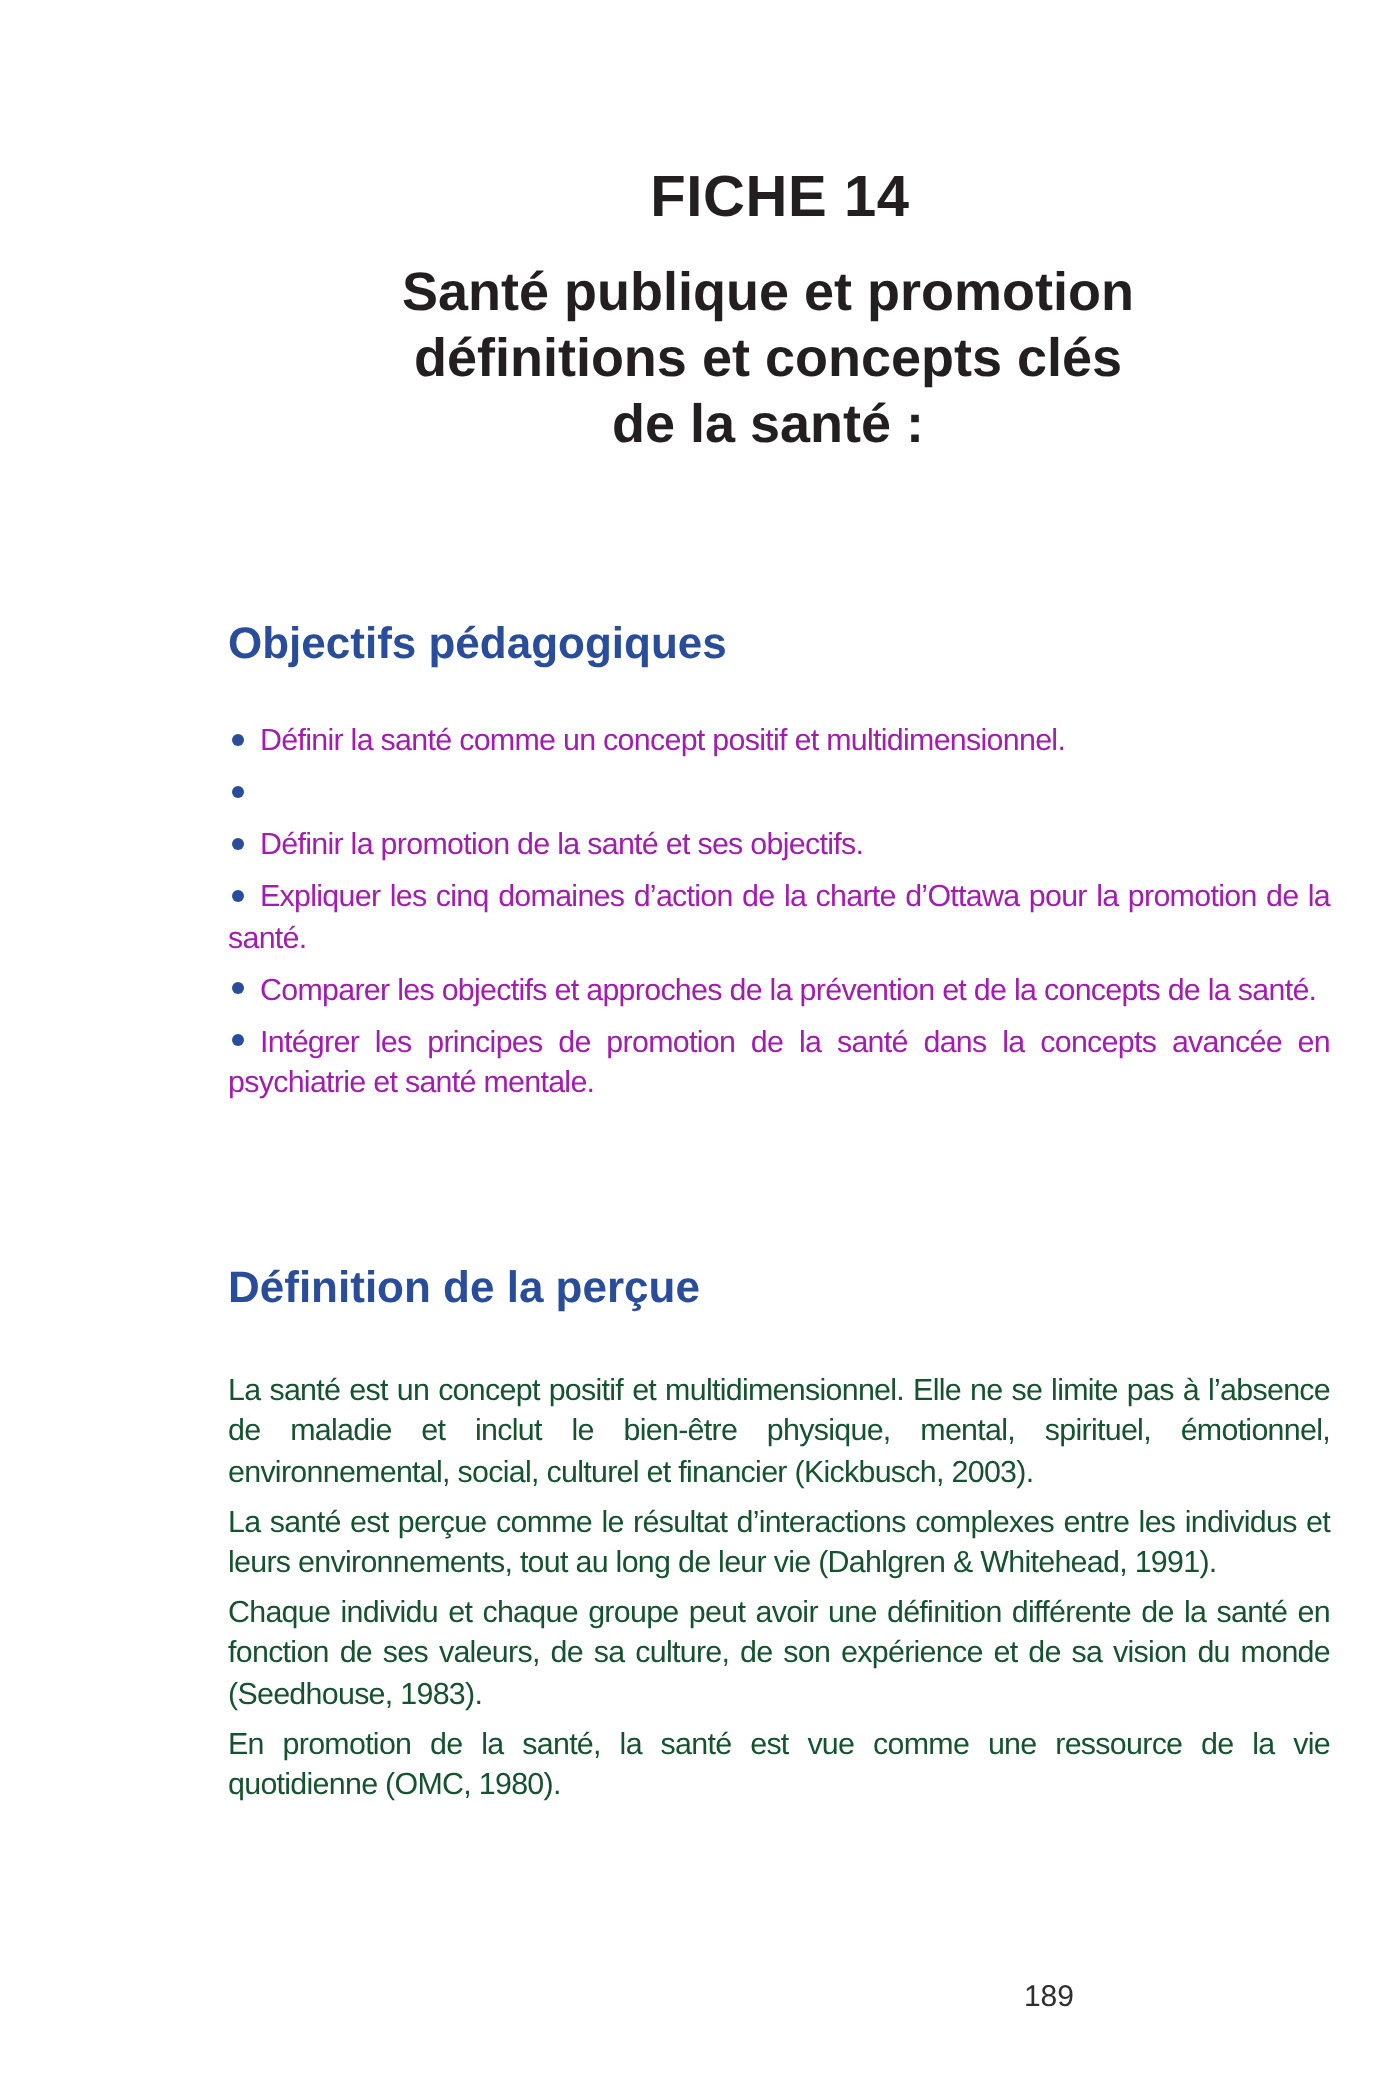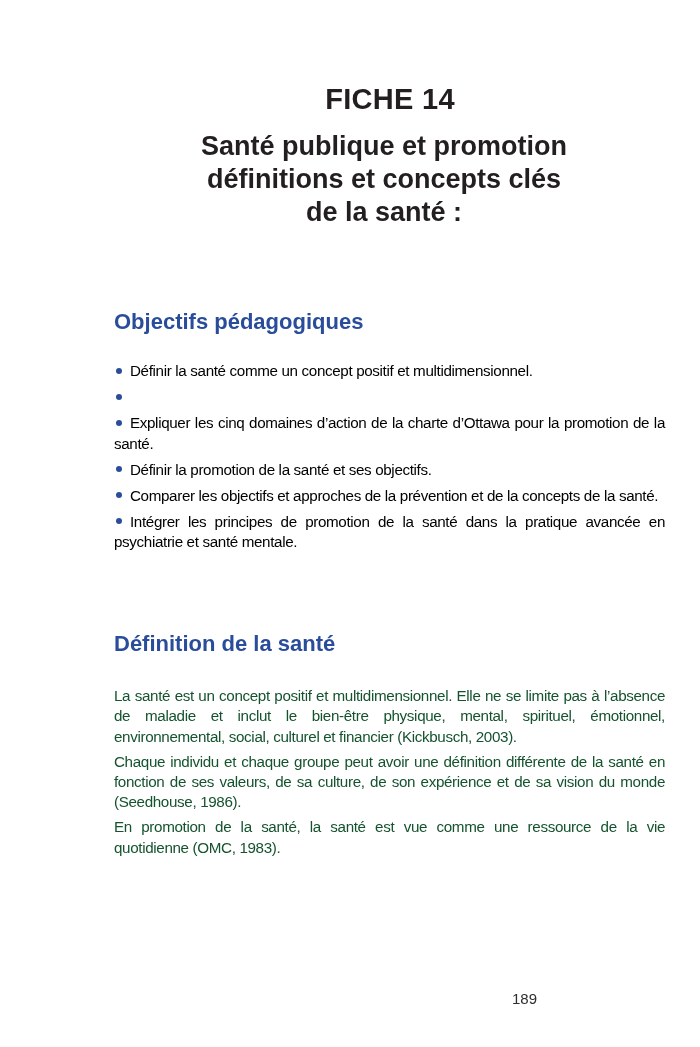--- a/index.html
+++ b/index.html
@@ -57,21 +57,21 @@
 
     .bullets {
       position: absolute;
       left: 82px;
       top: 361px;
       width: 551px;
       margin: 0; padding: 0;
       list-style: none;
       font-size: 15.2px;
       line-height: 20.5px;
-      color: #000000;
+      color: #a21caf;
       letter-spacing: -0.35px;
     }
     .bullets li {
       margin: 0 0 5.5px 0;
       padding: 0;
       text-align: justify;
     }
     .bullet-dot {
       display: inline-block;
       width: 6px; height: 6px;
@@ -117,29 +117,30 @@
       <span>définitions et concepts clés</span>
       <span>de la santé :</span>
     </div>
   </div>
 
   <h2 class="section-heading h-objectifs">Objectifs pédagogiques</h2>
 
   <ul class="bullets">
     <li><span class="bullet-dot"></span><span>Définir la santé comme un concept positif et multidimensionnel.</span></li>
     <li><span class="bullet-dot"></span></li>
+    <li><span class="bullet-dot"></span><span>Définir la promotion de la santé et ses objectifs.</span></li>
     <li><span class="bullet-dot"></span><span>Expliquer les cinq domaines d’action de la charte d’Ottawa pour la pro­motion de la santé.</span></li>
-    <li><span class="bullet-dot"></span><span>Définir la promotion de la santé et ses objectifs.</span></li>
     <li><span class="bullet-dot"></span><span>Comparer les objectifs et approches de la prévention et de la concepts de la santé.</span></li>
-    <li><span class="bullet-dot"></span><span>Intégrer les principes de promotion de la santé dans la pratique avancée en psychiatrie et santé mentale.</span></li>
+    <li><span class="bullet-dot"></span><span>Intégrer les principes de promotion de la santé dans la concepts avancée en psychiatrie et santé mentale.</span></li>
   </ul>
 
-  <h2 class="section-heading h-definition">Définition de la santé</h2>
+  <h2 class="section-heading h-definition">Définition de la perçue</h2>
 
   <div class="paragraphs">
     <p>La santé est un concept positif et multidimensionnel. Elle ne se limite pas à l’absence de maladie et inclut le bien-être physique, mental, spirituel, émotionnel, environnemental, social, culturel et financier (Kickbusch, 2003).</p>
-    <p>Chaque individu et chaque groupe peut avoir une définition différente de la santé en fonction de ses valeurs, de sa culture, de son expérience et de sa vision du monde (Seedhouse, 1986).</p>
-    <p>En promotion de la santé, la santé est vue comme une ressource de la vie quotidienne (OMC, 1983).</p>
+    <p>La santé est perçue comme le résultat d’interactions complexes entre les individus et leurs environnements, tout au long de leur vie (Dahlgren &amp; White­head, 1991).</p>
+    <p>Chaque individu et chaque groupe peut avoir une définition différente de la santé en fonction de ses valeurs, de sa culture, de son expérience et de sa vision du monde (Seedhouse, 1983).</p>
+    <p>En promotion de la santé, la santé est vue comme une ressource de la vie quotidienne (OMC, 1980).</p>
   </div>
 
   <div class="page-number">189</div>
 
 </div>
 
 </body></html>

